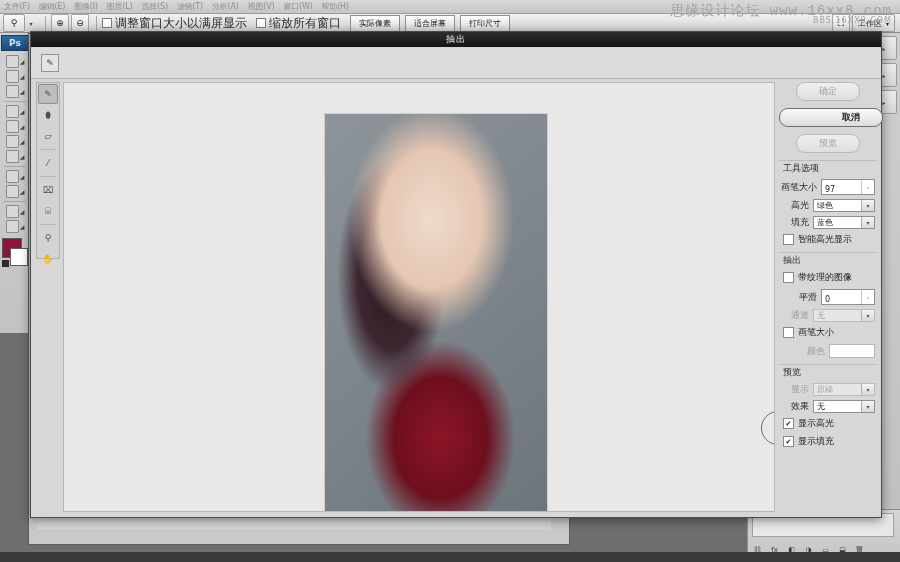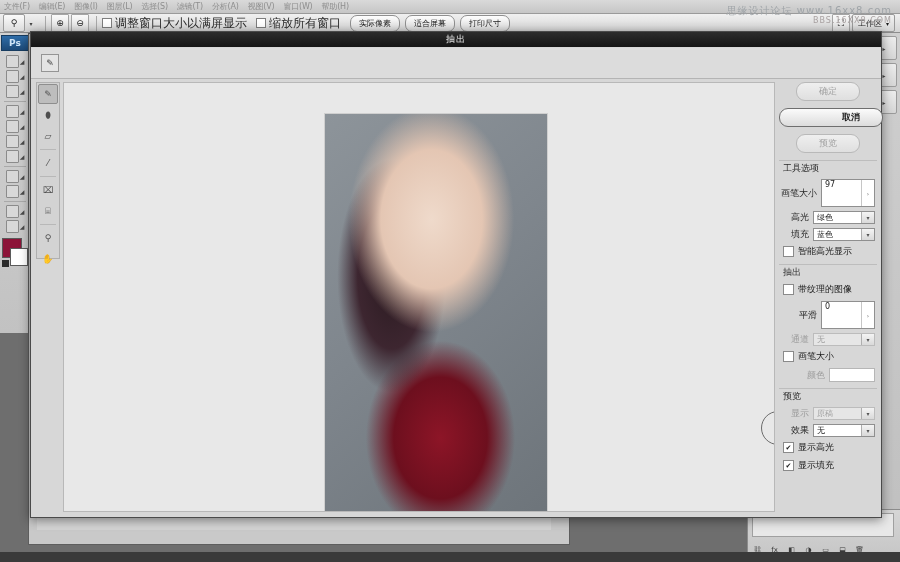--- a/index.html
+++ b/index.html
@@ -18,29 +18,29 @@
      display:flex;align-items:center;box-sizing:border-box;padding:0 3px;}
   .ob-tool{width:20px;height:16px;border:1px solid #9c9c9c;background:linear-gradient(#fbfbfb,#dcdcdc);
      display:flex;align-items:center;justify-content:center;border-radius:2px;margin-right:1px;}
   .ob-caret{width:10px;text-align:center;font-size:6px;color:#444;margin-right:4px;}
   .ob-sep{width:1px;height:15px;background:#a8a8a8;margin:0 5px;}
   .ob-ico{width:16px;height:16px;border:1px solid #a5a5a5;background:linear-gradient(#fafafa,#dedede);
      display:flex;align-items:center;justify-content:center;margin-right:2px;border-radius:1px;}
   .ob-chk{display:flex;align-items:center;margin-right:9px;white-space:nowrap;font-size:12px;color:#2a2a2a;}
   .ob-chk i{width:8px;height:8px;border:1px solid #7e7e7e;background:#fff;margin-right:3px;display:inline-block;}
   .ob-btn{height:15px;border:1px solid #8f8f8f;background:linear-gradient(#fdfdfd,#dadada);
-     padding:0 8px;display:flex;align-items:center;border-radius:7px;margin-right:5px;
+     padding:0 8px;display:flex;align-items:center;border-radius:0;margin-right:5px;
      font-size:8px;white-space:nowrap;font-family:Liberation Serif, serif;}
   .ob-right{margin-left:auto;display:flex;align-items:center;padding-right:2px;}
   .ws-btn{display:flex;align-items:center;height:16px;border:1px solid #9a9a9a;border-radius:2px;
      background:linear-gradient(#f3f3f3,#d6d6d6);padding:0 5px;font-size:8px;}
   .ws-caret{font-size:6px;margin-left:4px;}
 
   #watermark{right:8px;top:6px;text-align:right;line-height:10px;pointer-events:none;}
-  #watermark .w1{font-size:10px;color:#9fa4a8;letter-spacing:1px;}
+  #watermark .w1{font-size:14px;color:#9fa4a8;letter-spacing:1px;font-family:Liberation Mono, monospace;}
   #watermark .w2{font-size:8px;color:#a9a2a2;letter-spacing:1px;}
 
   
   #toolbox{left:0;top:33px;width:30px;height:300px;background:linear-gradient(#d2d2d2,#c2c2c2);
      border-right:1px solid #8a8a8a;}
   #ps-logo{width:26px;height:14px;margin:2px auto 3px;background:linear-gradient(#2f6da8,#1d4a78);
      color:#cfe4f7;font-size:9px;font-weight:bold;display:flex;align-items:center;justify-content:center;
      border:1px solid #173c60;}
   .tool-row{display:flex;align-items:center;justify-content:center;height:15px;}
   .tool-g{width:11px;height:11px;border:1px solid #8b8b8b;background:#d8d8d8;border-radius:1px;}
@@ -100,21 +100,21 @@
   .dbtn{width:62px;height:17px;margin:0 auto 7px;display:flex;align-items:center;justify-content:center;
      border:1px solid #9a9a9a;border-radius:9px;background:linear-gradient(#fbfbfb,#dcdcdc);font-size:9px;}
   .dbtn.disabled{color:#a2a2a2;border-color:#b9b9b9;background:linear-gradient(#efefef,#dfdfdf);}
   .dbtn.primary{border-color:#6e6e6e;font-weight:bold;padding-left:40px;}
   .grp{margin-top:6px;border-top:1px solid #bdbdbd;padding-top:2px;position:relative;}
   .grp-title{font-size:9px;color:#2b2b2b;padding-left:2px;margin:-9px 0 4px 2px;background:#d7d7d7;
      display:inline-block;}
   .row{display:flex;align-items:center;justify-content:flex-end;margin-bottom:4px;padding-right:2px;}
   .lab{font-size:9px;color:#272727;margin-right:4px;white-space:nowrap;}
   .lab.dim{color:#9d9d9d;}
-  .fld{width:54px;height:28px;border:1px solid #8f8f8f;background:#fff;display:flex;align-items:flex-start;
+  .fld{width:54px;height:16px;border:1px solid #8f8f8f;background:#fff;display:flex;align-items:flex-end;
        padding-left:3px;box-sizing:border-box;font-size:8px;}
   .fld .spin{margin-left:auto;width:12px;height:100%;border-left:1px solid #c6c6c6;
        display:flex;align-items:center;justify-content:center;font-size:6px;color:#555;}
   .sel2{width:62px;height:13px;border:1px solid #8f8f8f;background:#fff;display:flex;align-items:center;
        padding-left:3px;box-sizing:border-box;font-size:8px;}
   .sel2.dim{background:#e6e6e6;color:#a0a0a0;border-color:#bcbcbc;}
   .sel2 .dd{margin-left:auto;width:12px;height:100%;background:linear-gradient(#f4f4f4,#d9d9d9);
        border-left:1px solid #aeaeae;display:flex;align-items:center;justify-content:center;font-size:6px;color:#555;}
   .cbrow{display:flex;align-items:center;margin:0 0 5px 4px;}
   .cb{width:9px;height:9px;border:1px solid #8a8a8a;background:#fff;margin-right:4px;

